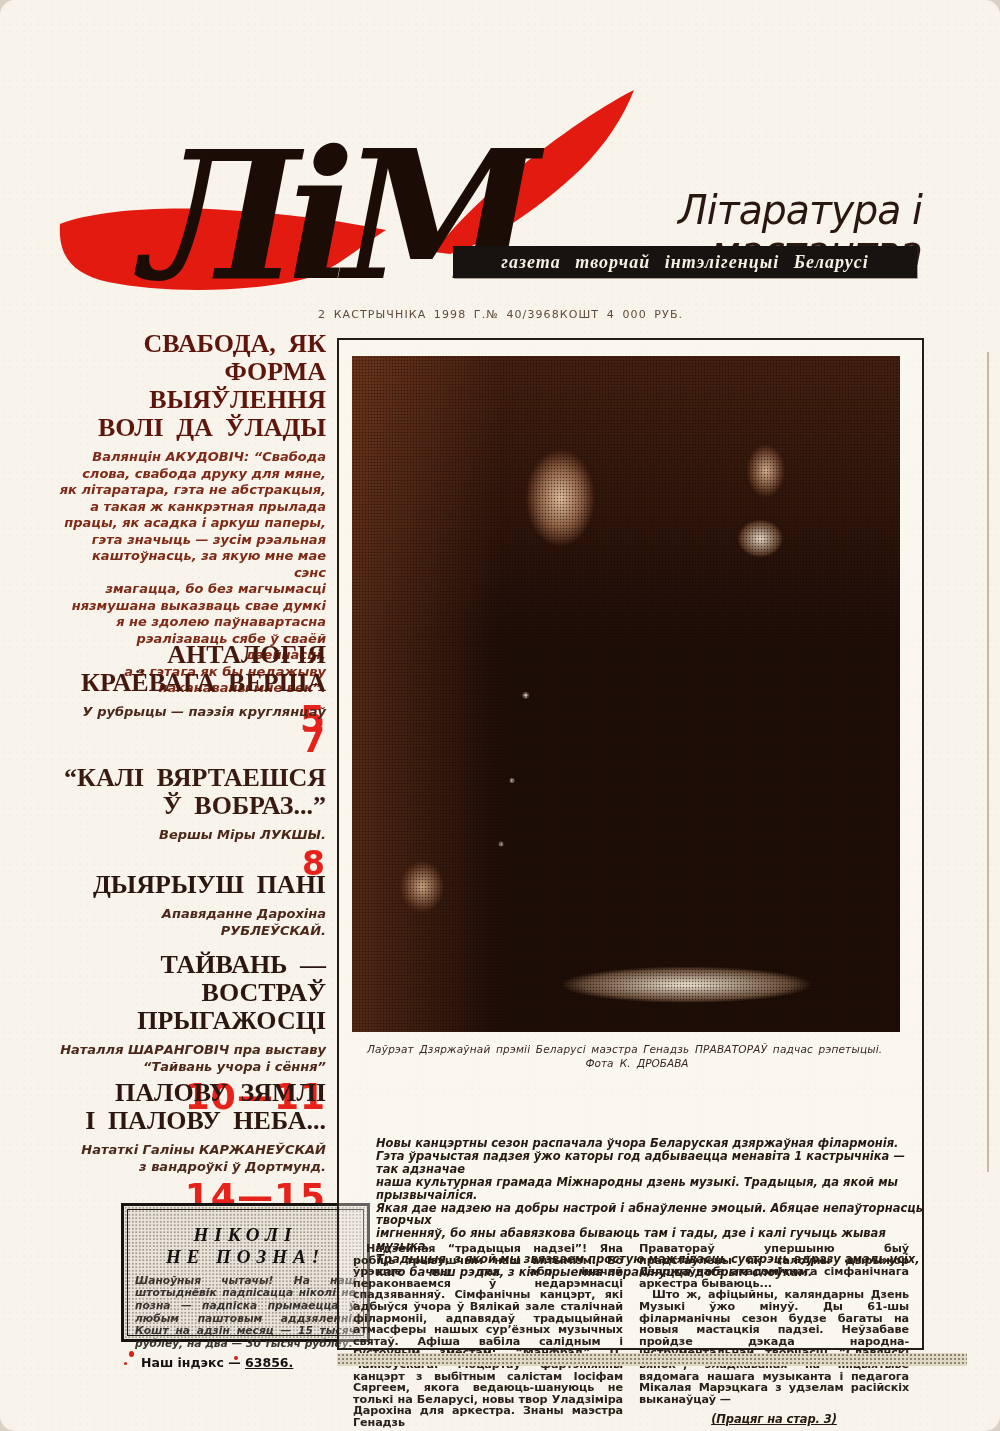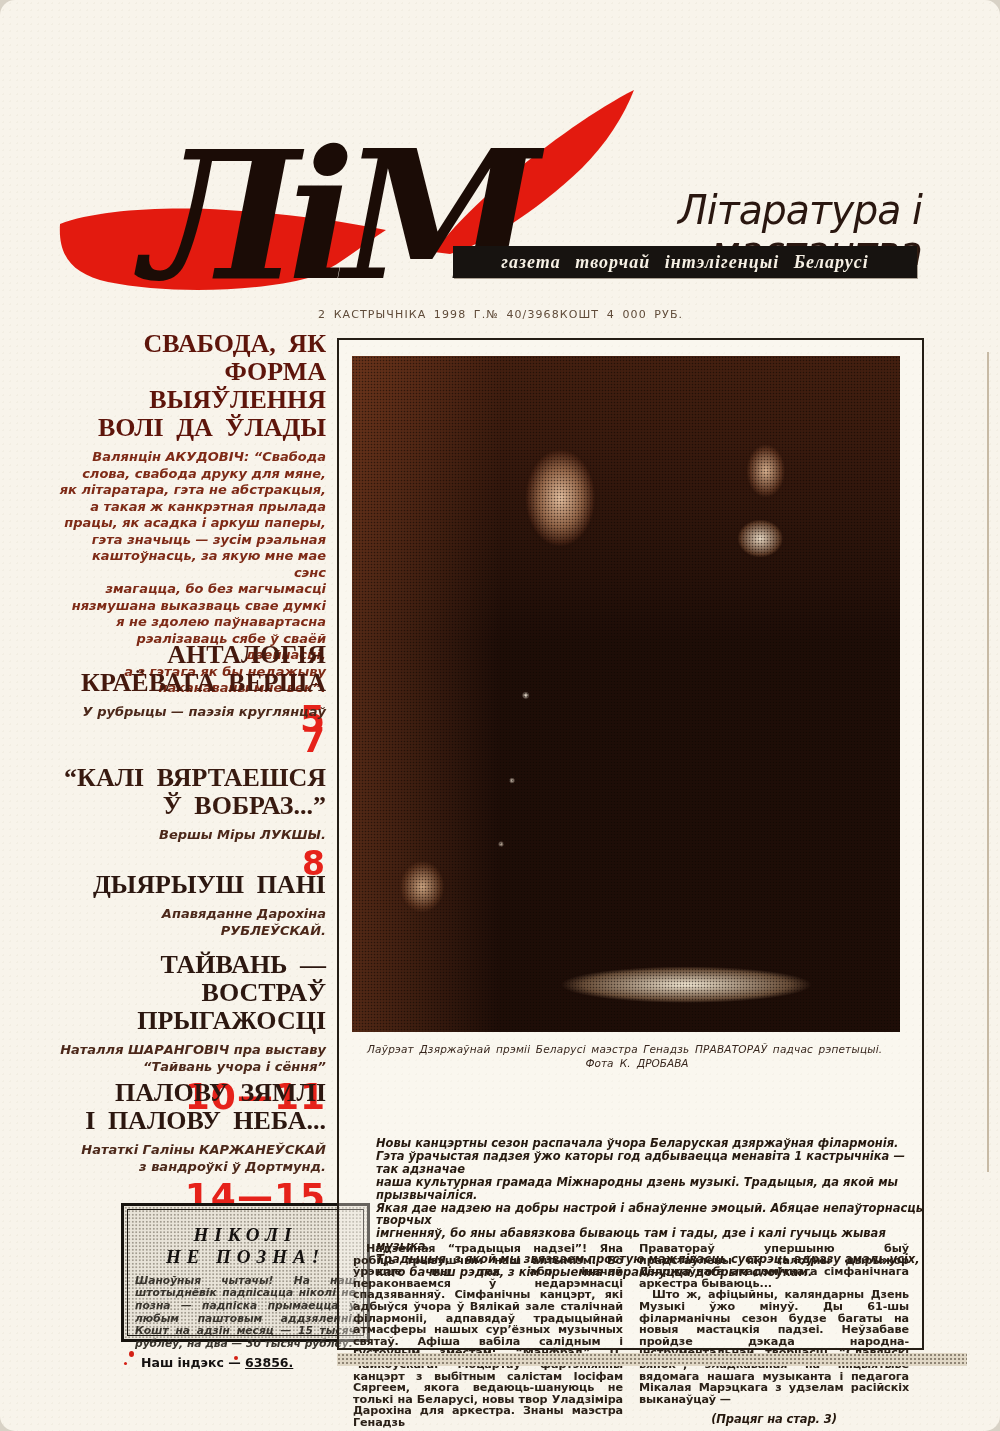--- a/index.html
+++ b/index.html
@@ -123,21 +123,21 @@
     font:700 italic 11.5px/12.9px "DejaVu Sans", sans-serif;
     color:#26190f; white-space:pre-line;
   }
   .columns { position:absolute; left:14px; top:903px; width:557px; display:flex; gap:16px; }
   .col {
     width:270px; font:700 11.2px/11.6px "DejaVu Sans", sans-serif;
     color:#2b2118; text-align:justify; letter-spacing:-0.1px;
   }
   .col p { margin:0; }
   .col p.indent { text-indent:13px; }
-  .continuation { margin-top:7px; text-align:center; font:700 italic 11.5px "DejaVu Sans", sans-serif; color:#26190f; }
+  .continuation { margin-top:7px; text-align:center; font:700 italic 11.5px "DejaVu Sans", sans-serif; color:#26190f;text-decoration:underline; }
 
   
   .halftone-band {
     position:absolute; left:337px; top:1353px; width:630px; height:13px;
     background-color:#e0d7c5;
     background-image:radial-gradient(#8e8474 1px, transparent 1.25px);
     background-size:4px 4px;
   }
   .page-edge { position:absolute; left:987px; top:352px; width:2px; height:820px; background:rgba(158,138,108,0.55); }
   .speck { position:absolute; background:#d42015; border-radius:50%; }

